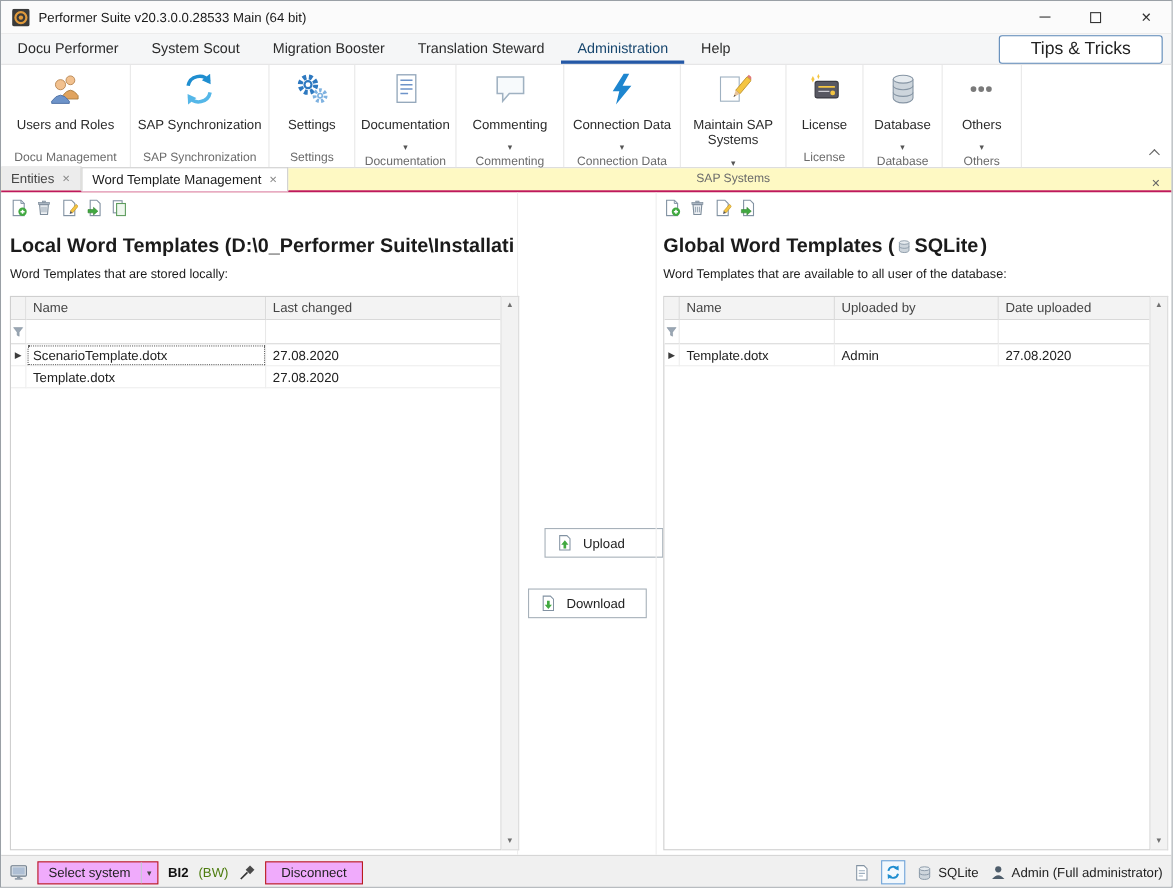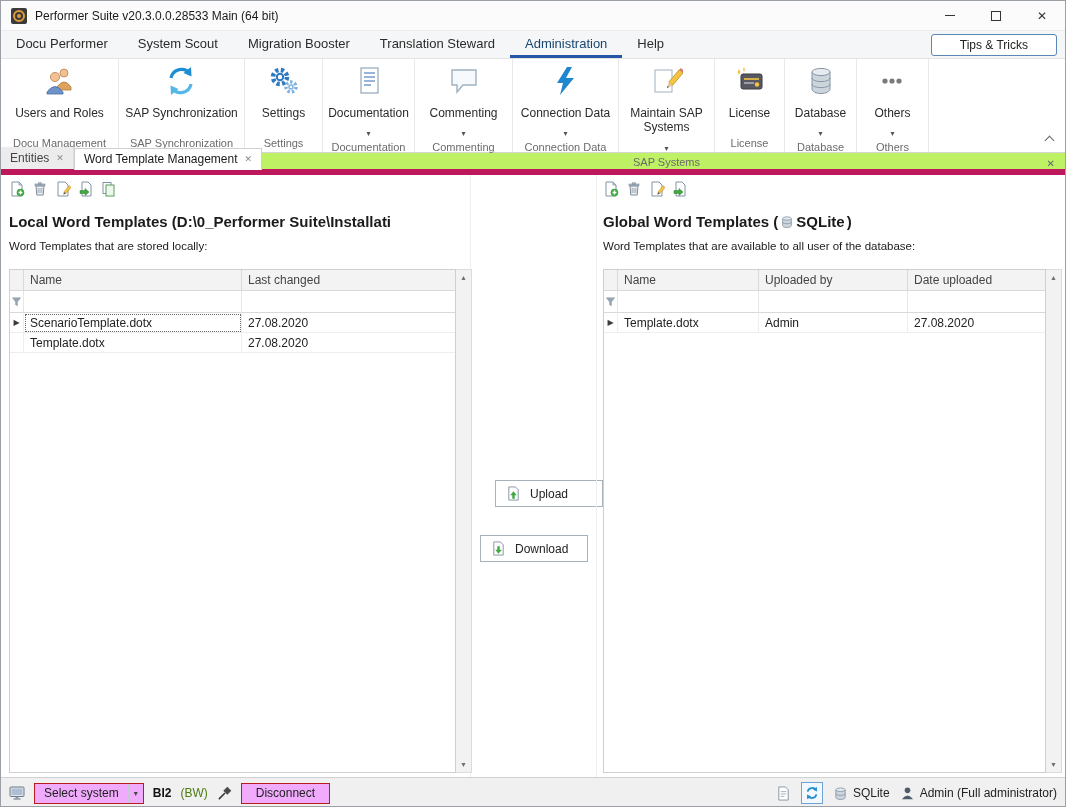--- a/index.html
+++ b/index.html
@@ -19,49 +19,49 @@
   .titlebar .title { font-size:12px; color:#1a1a1a; }
   .wincontrols { margin-left:auto; display:flex; height:30px; }
   .winbtn { width:46px; height:30px; display:flex; align-items:center; justify-content:center; color:#333; font-size:12px; }
   .minimize-bar { width:10px; height:1px; background:#333; }
   .maximize-box { width:10px; height:10px; border:1px solid #333; }
 
   
   .menubar { height:28px; background:#f5f6f7; display:flex; align-items:stretch; border-bottom:1px solid #e3e3e3; }
   .menuitem { padding:0 15px; display:flex; align-items:center; font-size:13px; color:#2b2b2b; border-bottom:3px solid transparent; }
   .menuitem.active { color:#17466e; border-bottom:3px solid #2458a6; }
-  .tipsbtn { margin:4px 8px 4px auto; align-self:center; background:#fff; border:1px solid #5b87b7; border-radius:3px; padding:3px 28px; font-size:12px; color:#222; }
+  .tipsbtn { margin:4px 8px 4px auto; align-self:center; background:#fff; border:1px solid #5b87b7; border-radius:3px; padding:3px 28px; font-size:16px; color:#222; }
 
   
   .ribbon { height:94px; background:#fff; display:flex; border-bottom:1px solid #d5d5d5; }
   .rgroup { display:flex; flex-direction:column; border-right:1px solid #e8e8e8; }
   .ritems { flex:1; display:flex; justify-content:center; padding-top:6px; }
   .ritem { display:flex; flex-direction:column; align-items:center; gap:9px; padding:0 4px; cursor:default; }
   .ricon { width:32px; height:32px; }
   .rlabel { font-size:12px; color:#2b2b2b; text-align:center; line-height:1.2; }
   .rchev { font-size:8px; color:#555; }
   .glabel { height:18px; line-height:18px; text-align:center; font-size:11px; color:#6b6b6b; white-space:nowrap; padding:0 3px; }
   .rspacer { flex:1; border-right:none; display:flex; align-items:flex-end; justify-content:flex-end; padding:0 12px 8px 0; }
   .chev-up { width:7px; height:7px; border-left:1.5px solid #666; border-top:1.5px solid #666; transform:rotate(45deg); }
 
   
-  .doctabs { height:22px; background:#bef264; display:flex; align-items:flex-end; border-bottom:6px solid #be185d; }
+  .doctabs { height:22px; background:#fef9c3; display:flex; align-items:flex-end; border-bottom:2px solid #be185d; }
   .dtab { height:22px; display:flex; align-items:center; gap:7px; padding:0 9px; font-size:12px; color:#444; border-right:1px solid #dcdcdc; background:#ececec; }
   .dtab.active { background:#fff; border:1px solid #cfcfcf; border-bottom:1px solid #fff; color:#1a1a1a; margin-bottom:-1px; }
   .tabclose { font-size:9px; color:#8a8a8a; }
   .striptclose { margin-left:auto; padding:0 10px; font-size:10px; color:#666; }
 
   
   .content { position:relative; height:602px; background:#fff; }
   .panel { position:absolute; top:0; height:100%; }
   .panel-left  { left:0; width:470px; border-right:1px solid #eee; }
   .panel-right { left:595px; width:384px; border-left:1px solid #eee; }
   .ptoolbar { display:flex; gap:7px; align-items:center; padding:6px 0 4px 8px; height:26px; }
   .ticon { width:16px; height:16px; display:inline-flex; }
-  .pheading { font-size:15px; font-weight:bold; color:#1b1b1b; padding:12px 0 0 8px; white-space:nowrap; display:flex; align-items:center; gap:2px; }
+  .pheading { font-size:18px; font-weight:bold; color:#1b1b1b; padding:12px 0 0 8px; white-space:nowrap; display:flex; align-items:center; gap:2px; }
   .psub { font-size:11.5px; color:#1b1b1b; padding:10px 0 0 8px; }
 
   .table-wrap { position:absolute; top:94px; bottom:4px; display:flex; }
   .tw-left  { left:8px; width:463px; }
   .tw-right { left:6px; width:459px; }
   .grid { flex:1; border:1px solid #cfcfcf; background:#fff; overflow:hidden; }
   .lrow { display:grid; grid-template-columns:14px 218px 1fr; }
   .rrow { display:grid; grid-template-columns:14px 141px 149px 1fr; }
   .hcell { background:#f3f3f3; border-right:1px solid #d9d9d9; border-bottom:1px solid #d9d9d9; padding:3px 6px; height:21px; color:#444; overflow:hidden; white-space:nowrap; }
   .fcell { background:#fff; border-right:1px solid #e6e6e6; border-bottom:1px solid #d9d9d9; height:22px; display:flex; align-items:center; padding:0 4px; }

